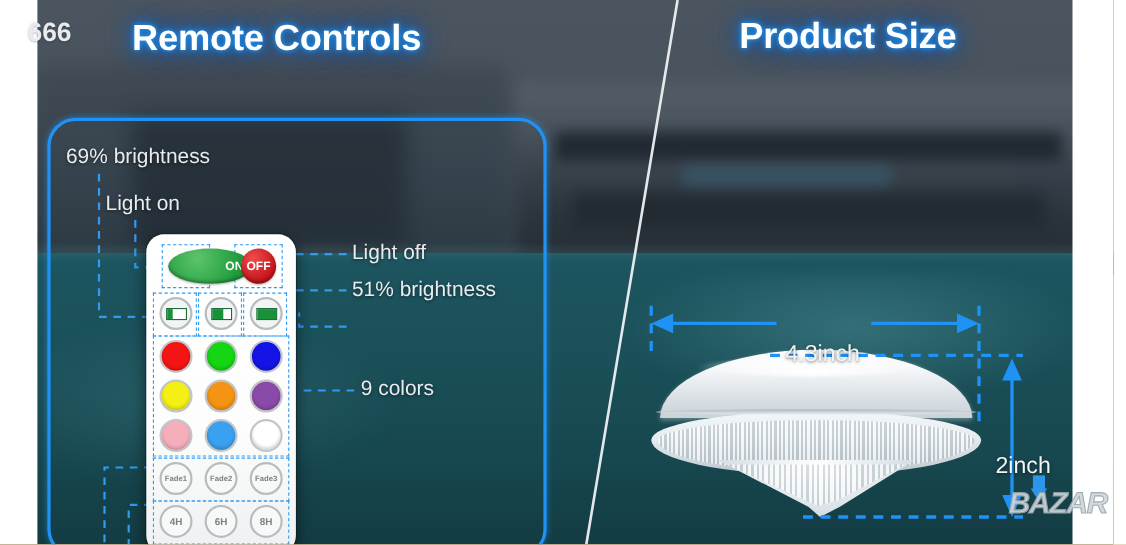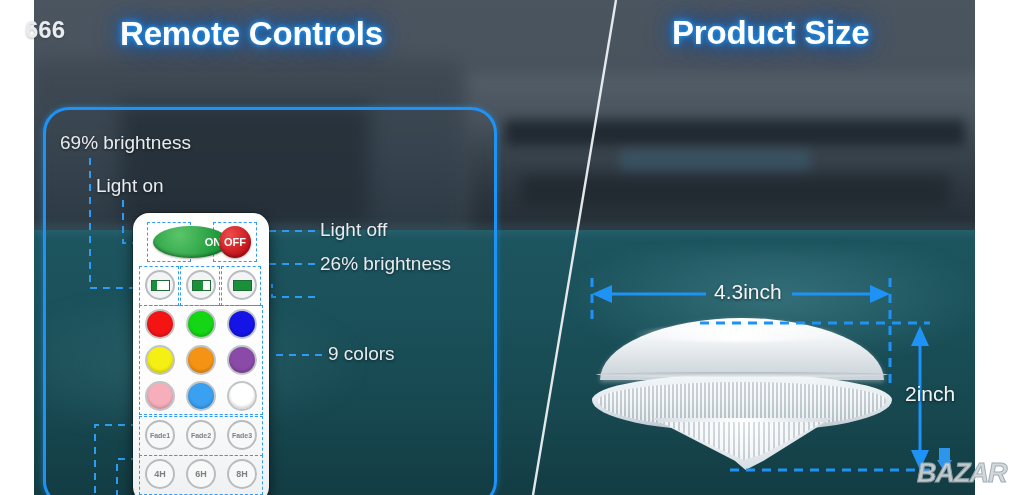--- a/index.html
+++ b/index.html
@@ -123,26 +123,26 @@
      clip-path:polygon(0% 0%,100% 0%,62% 82%,52% 100%,46% 82%);}
   .prod-bot-tex{position:absolute;left:68px;top:104px;width:164px;height:38px;
      background:repeating-linear-gradient(90deg,rgba(255,255,255,.8) 0 3px,rgba(160,172,180,.5) 3px 5px);
      clip-path:polygon(0% 0%,100% 0%,62% 86%,51% 100%,44% 86%);opacity:.8;}
   .prod-hl{position:absolute;left:40px;top:8px;width:210px;height:16px;
      background:linear-gradient(90deg,rgba(255,255,255,0),rgba(255,255,255,.95),rgba(255,255,255,0));
      border-radius:50%;filter:blur(1.5px);}
 
   
   .dim{position:absolute;color:#f2f5f7;font-size:21px;white-space:nowrap;
-       text-shadow:0 1px 3px rgba(0,0,0,.6);}
+       text-shadow:0 1px 3px rgba(0,0,0,.6);margin-top:30px;}
   #dim-w{left:714px;top:280px;}
   #dim-h{left:905px;top:382px;}
 
   
-  .wm{position:absolute;left:917px;top:448px;width:105px;height:42px;text-align:center;}
+  .wm{position:absolute;left:917px;top:432px;width:105px;height:42px;text-align:center;}
   .wm-text{position:absolute;left:0;top:10px;font-size:27px;font-weight:bold;
      font-style:italic;color:#cfd6da;letter-spacing:-1px;
      -webkit-text-stroke:1px #9aa6ad;opacity:.92;}
 </style>
 </head>
 <body>
 
 <div id="stage">
 
   <div class="bg">
@@ -169,21 +169,21 @@
   <div class="corner-num">666</div>
 
   <div class="title" id="title-left">Remote Controls</div>
   <div class="title" id="title-right">Product Size</div>
 
   <div class="blue-panel"></div>
 
   <div class="callout" id="lb-30">69% brightness</div>
   <div class="callout" id="lb-on">Light on</div>
   <div class="callout" id="lb-off">Light off</div>
-  <div class="callout" id="lb-60">26% brightness</div>
+  <div class="callout" id="lb-60">51% brightness</div>
   <div class="callout" id="lb-9c">9 colors</div>
 
   <svg class="lines">
     <g stroke="#2f9bf3" stroke-width="2" fill="none" stroke-dasharray="7,6">
 
       <path d="M90,158 L90,288 L150,288"></path>
 
       <path d="M123,200 L123,243 L152,243"></path>
 
       <path d="M315,231 L262,231 L262,240"></path>

